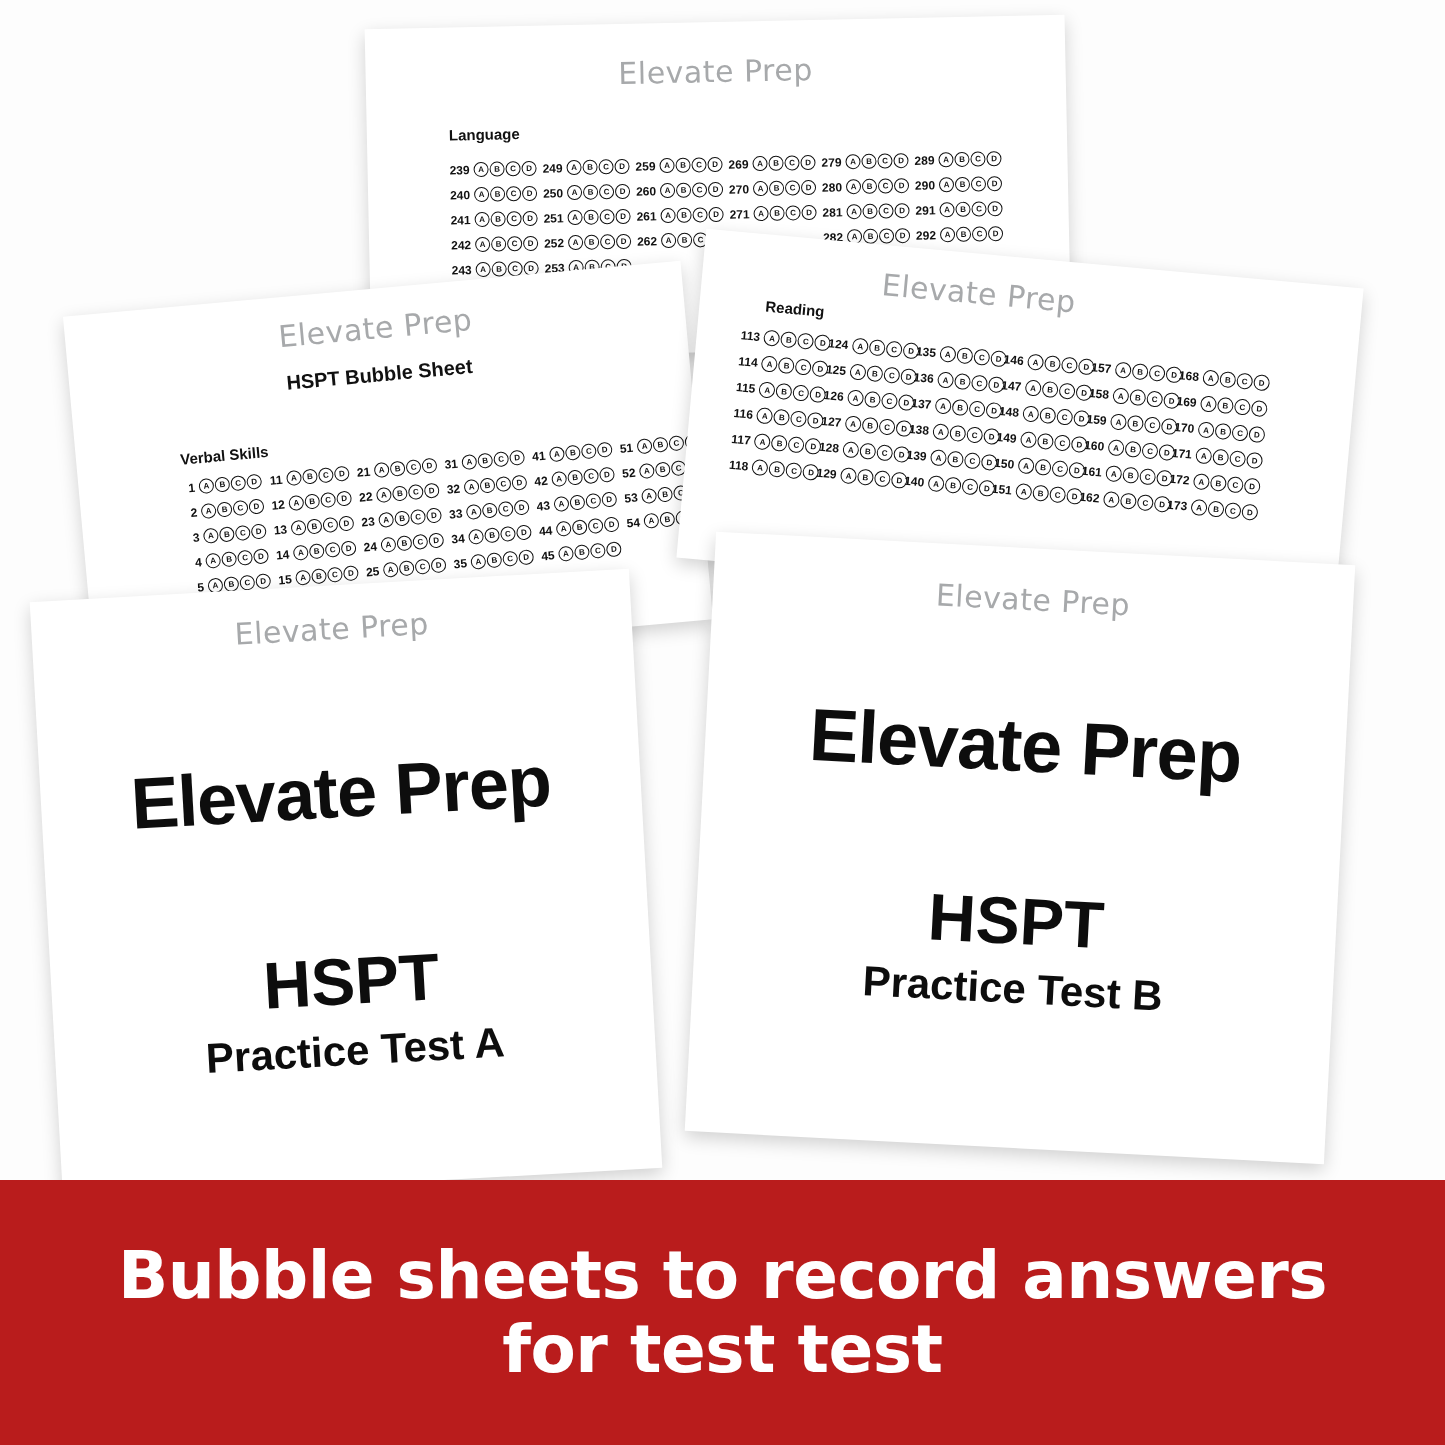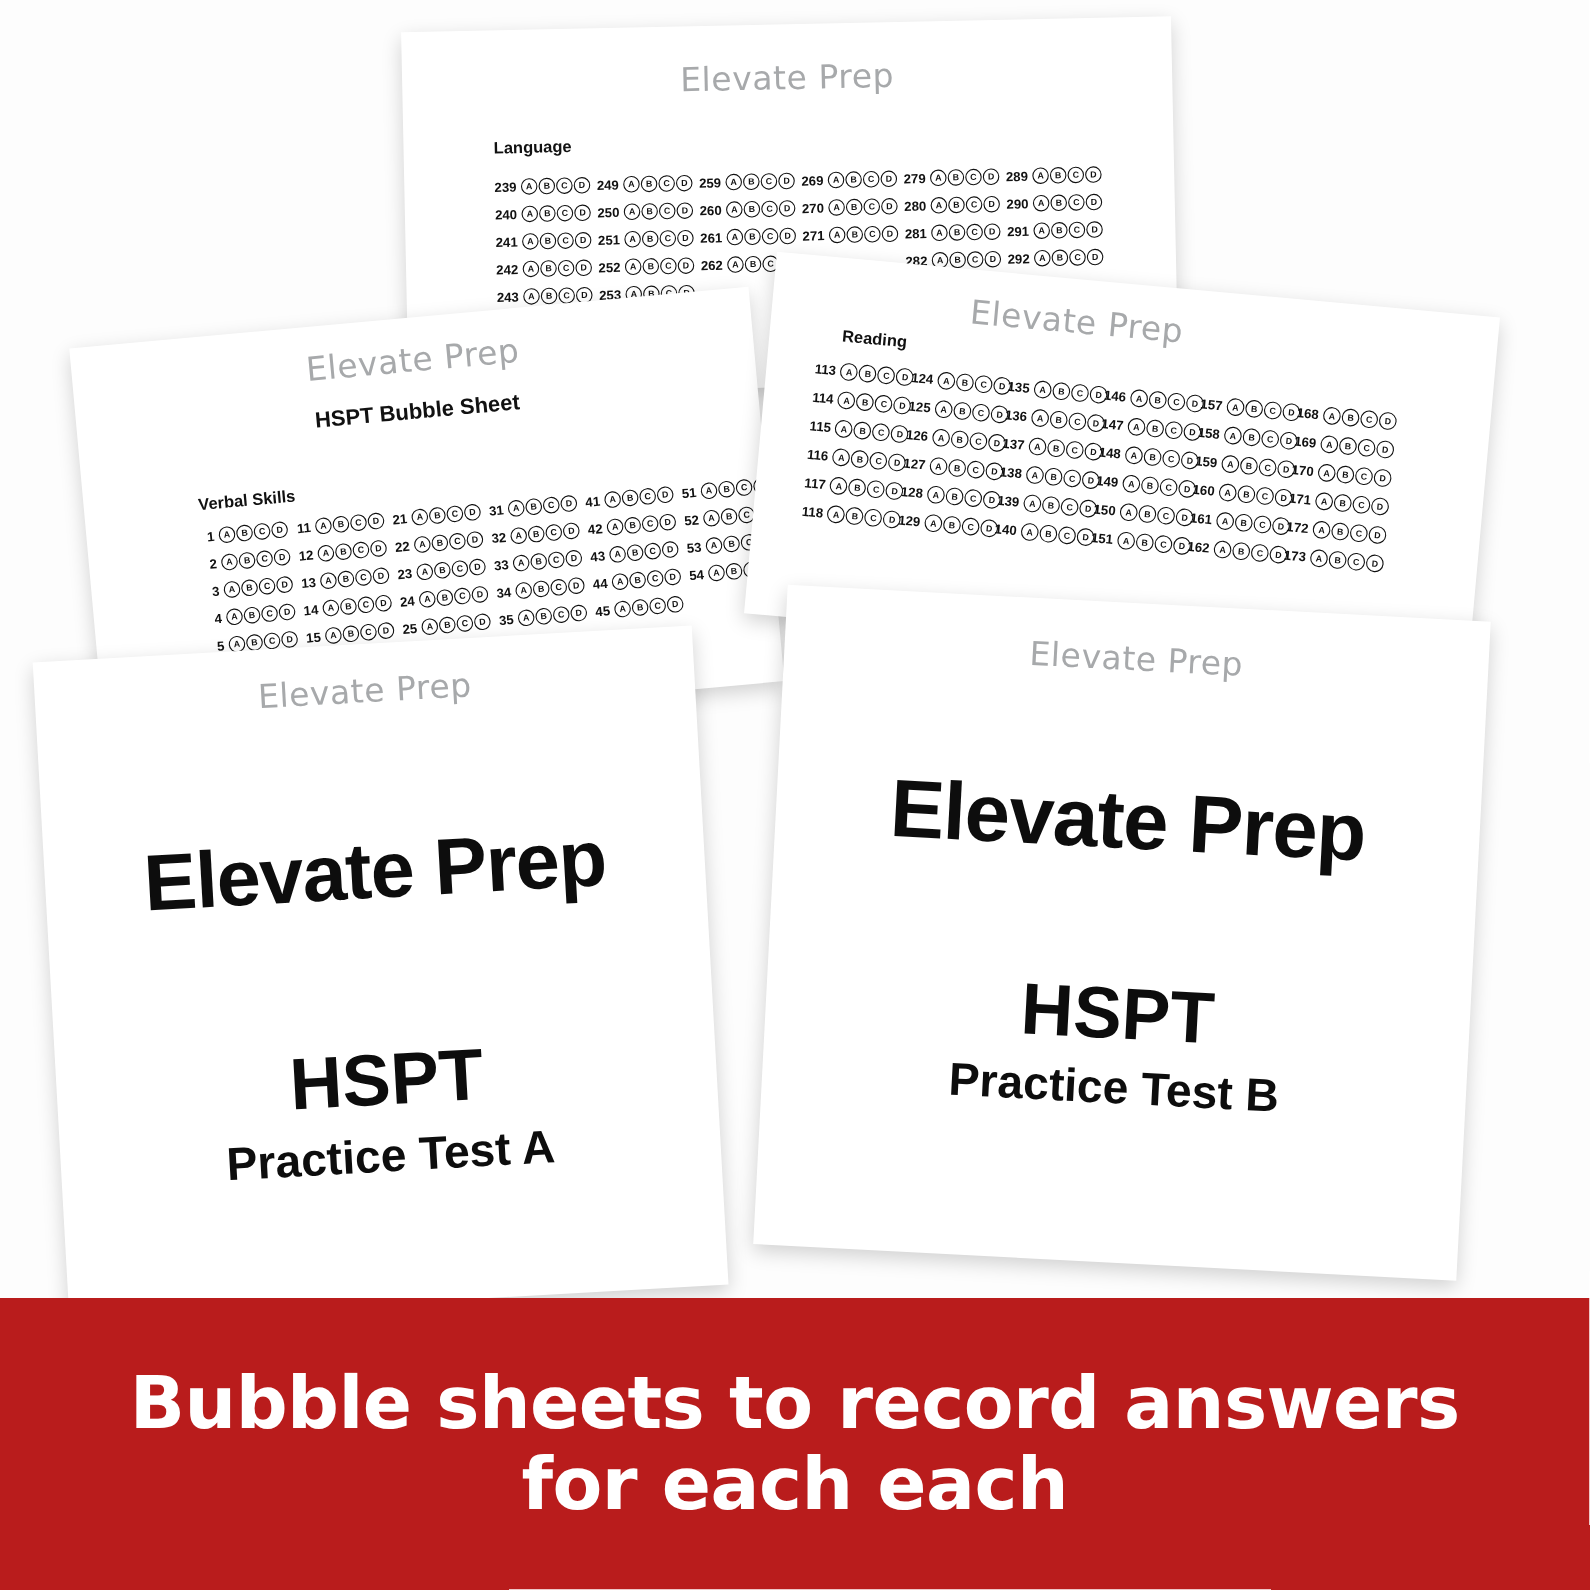--- a/index.html
+++ b/index.html
@@ -1107,14 +1107,14 @@
     <div class="brand">Elevate Prep</div>
     <div class="cover-main">Elevate Prep</div>
     <div class="cover-test">HSPT</div>
     <div class="cover-sub">Practice Test B</div>
   </div>
 
 </div>
 
 <div class="caption-bar">
   <div class="caption-line">Bubble sheets to record answers</div>
-  <div class="caption-line">for each each</div>
+  <div class="caption-line">for test test</div>
 </div>
 
 </body></html>

